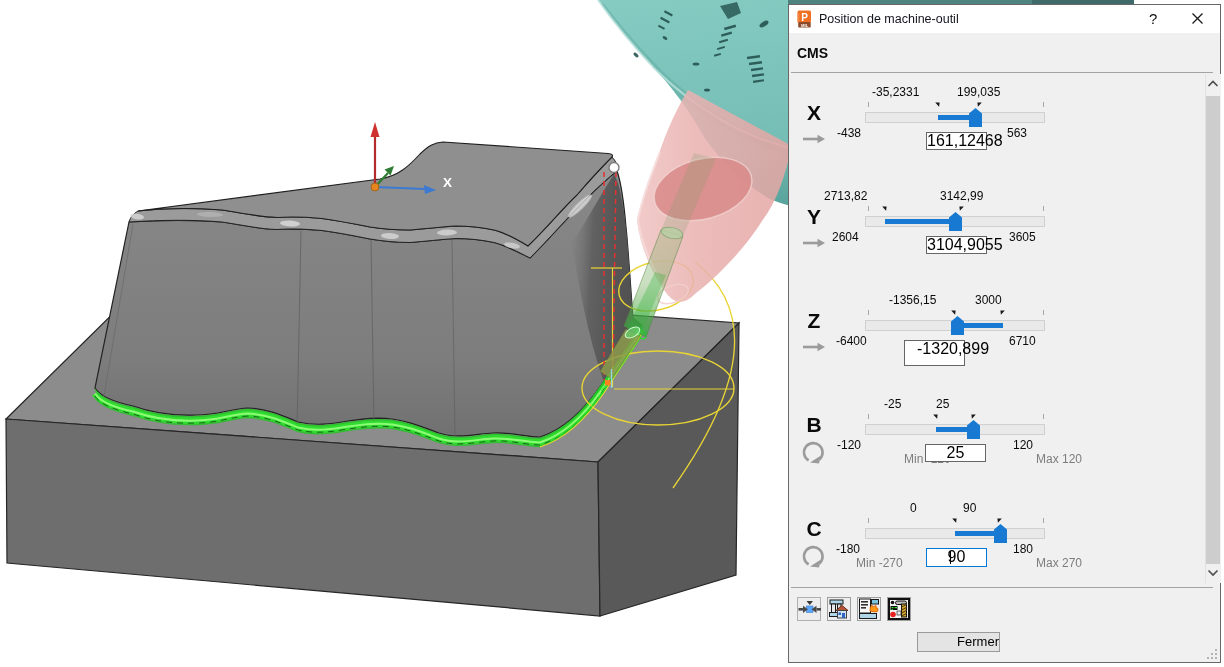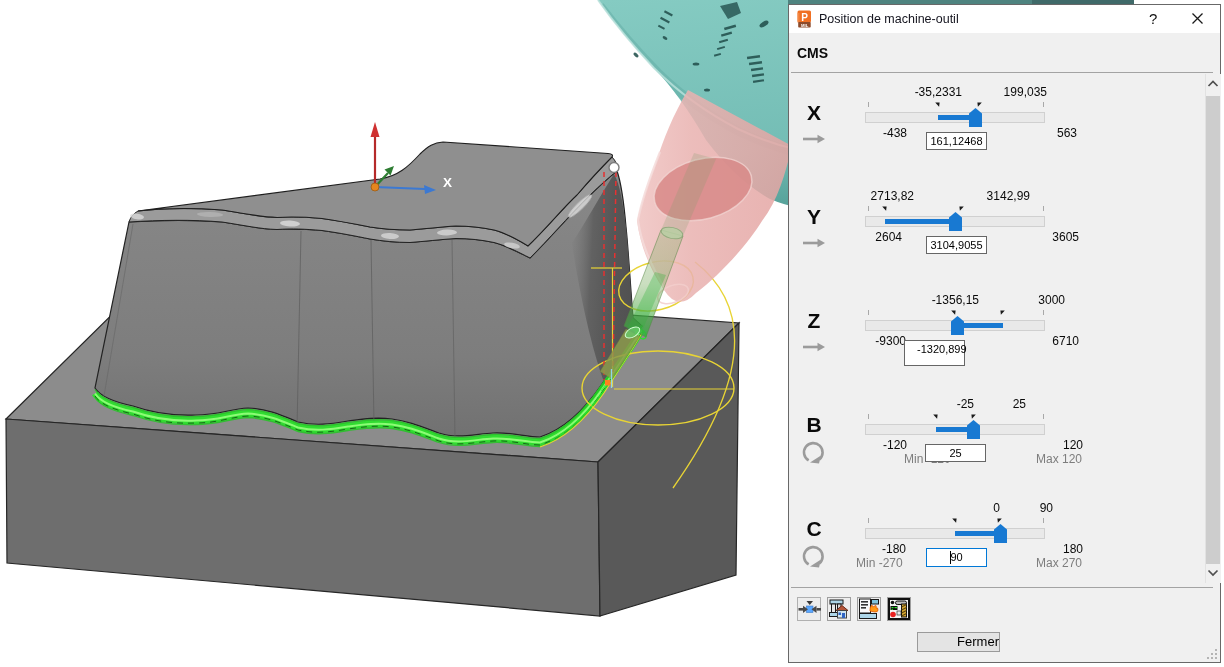--- a/index.html
+++ b/index.html
@@ -1,26 +1,26 @@
 <!DOCTYPE html>
 <html><head>
 <meta charset="utf-8">
 <style>
   html,body{margin:0;padding:0}
   .canvas{position:relative;width:1224px;height:667px;background:#fff;overflow:hidden;
           font-family:"Liberation Sans",sans-serif;}
   .abs{position:absolute}
   .dlg{position:absolute;left:788px;top:4px;width:433px;height:659px;background:#f0f0f0;
        border:1px solid #686868;box-sizing:border-box}
-  .lab{position:absolute;font-size:12px;color:#0a0a0a;text-align:right;white-space:nowrap;line-height:12px}
+  .lab{position:absolute;font-size:12px;color:#0a0a0a;text-align:left;white-space:nowrap;line-height:12px}
   .mm{position:absolute;font-size:12px;color:#7d7d7d;white-space:nowrap;line-height:12px}
   .track{position:absolute;width:180px;height:11px;background:#e9e9e9;border:1px solid #d0d0d0;box-sizing:border-box}
   .bar{position:absolute;height:5px;background:#1879d2}
   .vbox{position:absolute;width:61px;height:18px;background:#fff;border:1px solid #666;box-sizing:border-box;
-        font-size:11px;color:#000;text-align:center;line-height:16px}
+        font-size:16px;color:#000;text-align:center;line-height:16px}
   .axl{position:absolute;width:30px;text-align:center;font-size:21px;font-weight:bold;color:#0a0a0a;line-height:20px}
   .tick{position:absolute;width:1px;height:5px;background:#a8a8a8}
 </style>
 </head>
 <body>
 <div class="canvas">
   <svg class="abs" style="left:0;top:0" width="1224" height="667" viewBox="0 0 1224 667">
     <defs>
       <linearGradient id="gshank" x1="0" y1="0" x2="0" y2="1">
         <stop offset="0" stop-color="#8db472" stop-opacity="0.32"></stop>
@@ -314,21 +314,21 @@
       <path d="M1.2,1.5 L5.6,1.5 L5.1,5.8 Z" fill="#1a1a1a"></path>
     </svg>
   <svg class="abs" style="left:999.3px;top:309px" width="7" height="6">
       <path d="M1.4,1.5 L5.8,1.5 L1.9,5.8 Z" fill="#1a1a1a"></path>
     </svg>
   <div class="track" style="left:865px;top:320px"></div>
   <div class="bar" style="left:954.3px;top:323px;width:49.0px"></div>
   <svg class="abs" style="left:950.5px;top:316px" width="13" height="19">
       <polygon points="6.5,0 13,5.5 13,19 0,19 0,5.5" fill="#1879d2"></polygon>
     </svg>
-  <div class="lab" style="left:836px;top:335px;width:70px">-9300</div>
+  <div class="lab" style="left:836px;top:335px;width:70px">-6400</div>
   <div class="lab" style="left:1009px;top:335px;width:70px">6710</div>
   <div class="vbox" style="left:904px;top:340px;height:26px;padding-left:12px;">-1320,899</div>
   
   <div class="axl" style="left:799px;top:415px">B</div>
   <svg class="abs" style="left:799px;top:440px" width="28" height="26">
     <path d="M20.28,19.52 A9.3,9.3 0 1 0 9.65,20.45" stroke="#9b9b9b" stroke-width="2.6" fill="none"></path>
     <path d="M11,22.5 L22,15.5 L20,23.6 Z" fill="#9b9b9b"></path>
     </svg>
   <div class="lab" style="left:884px;top:398px;width:90px">-25</div>
   <div class="lab" style="left:936px;top:398px;width:90px">25</div>

